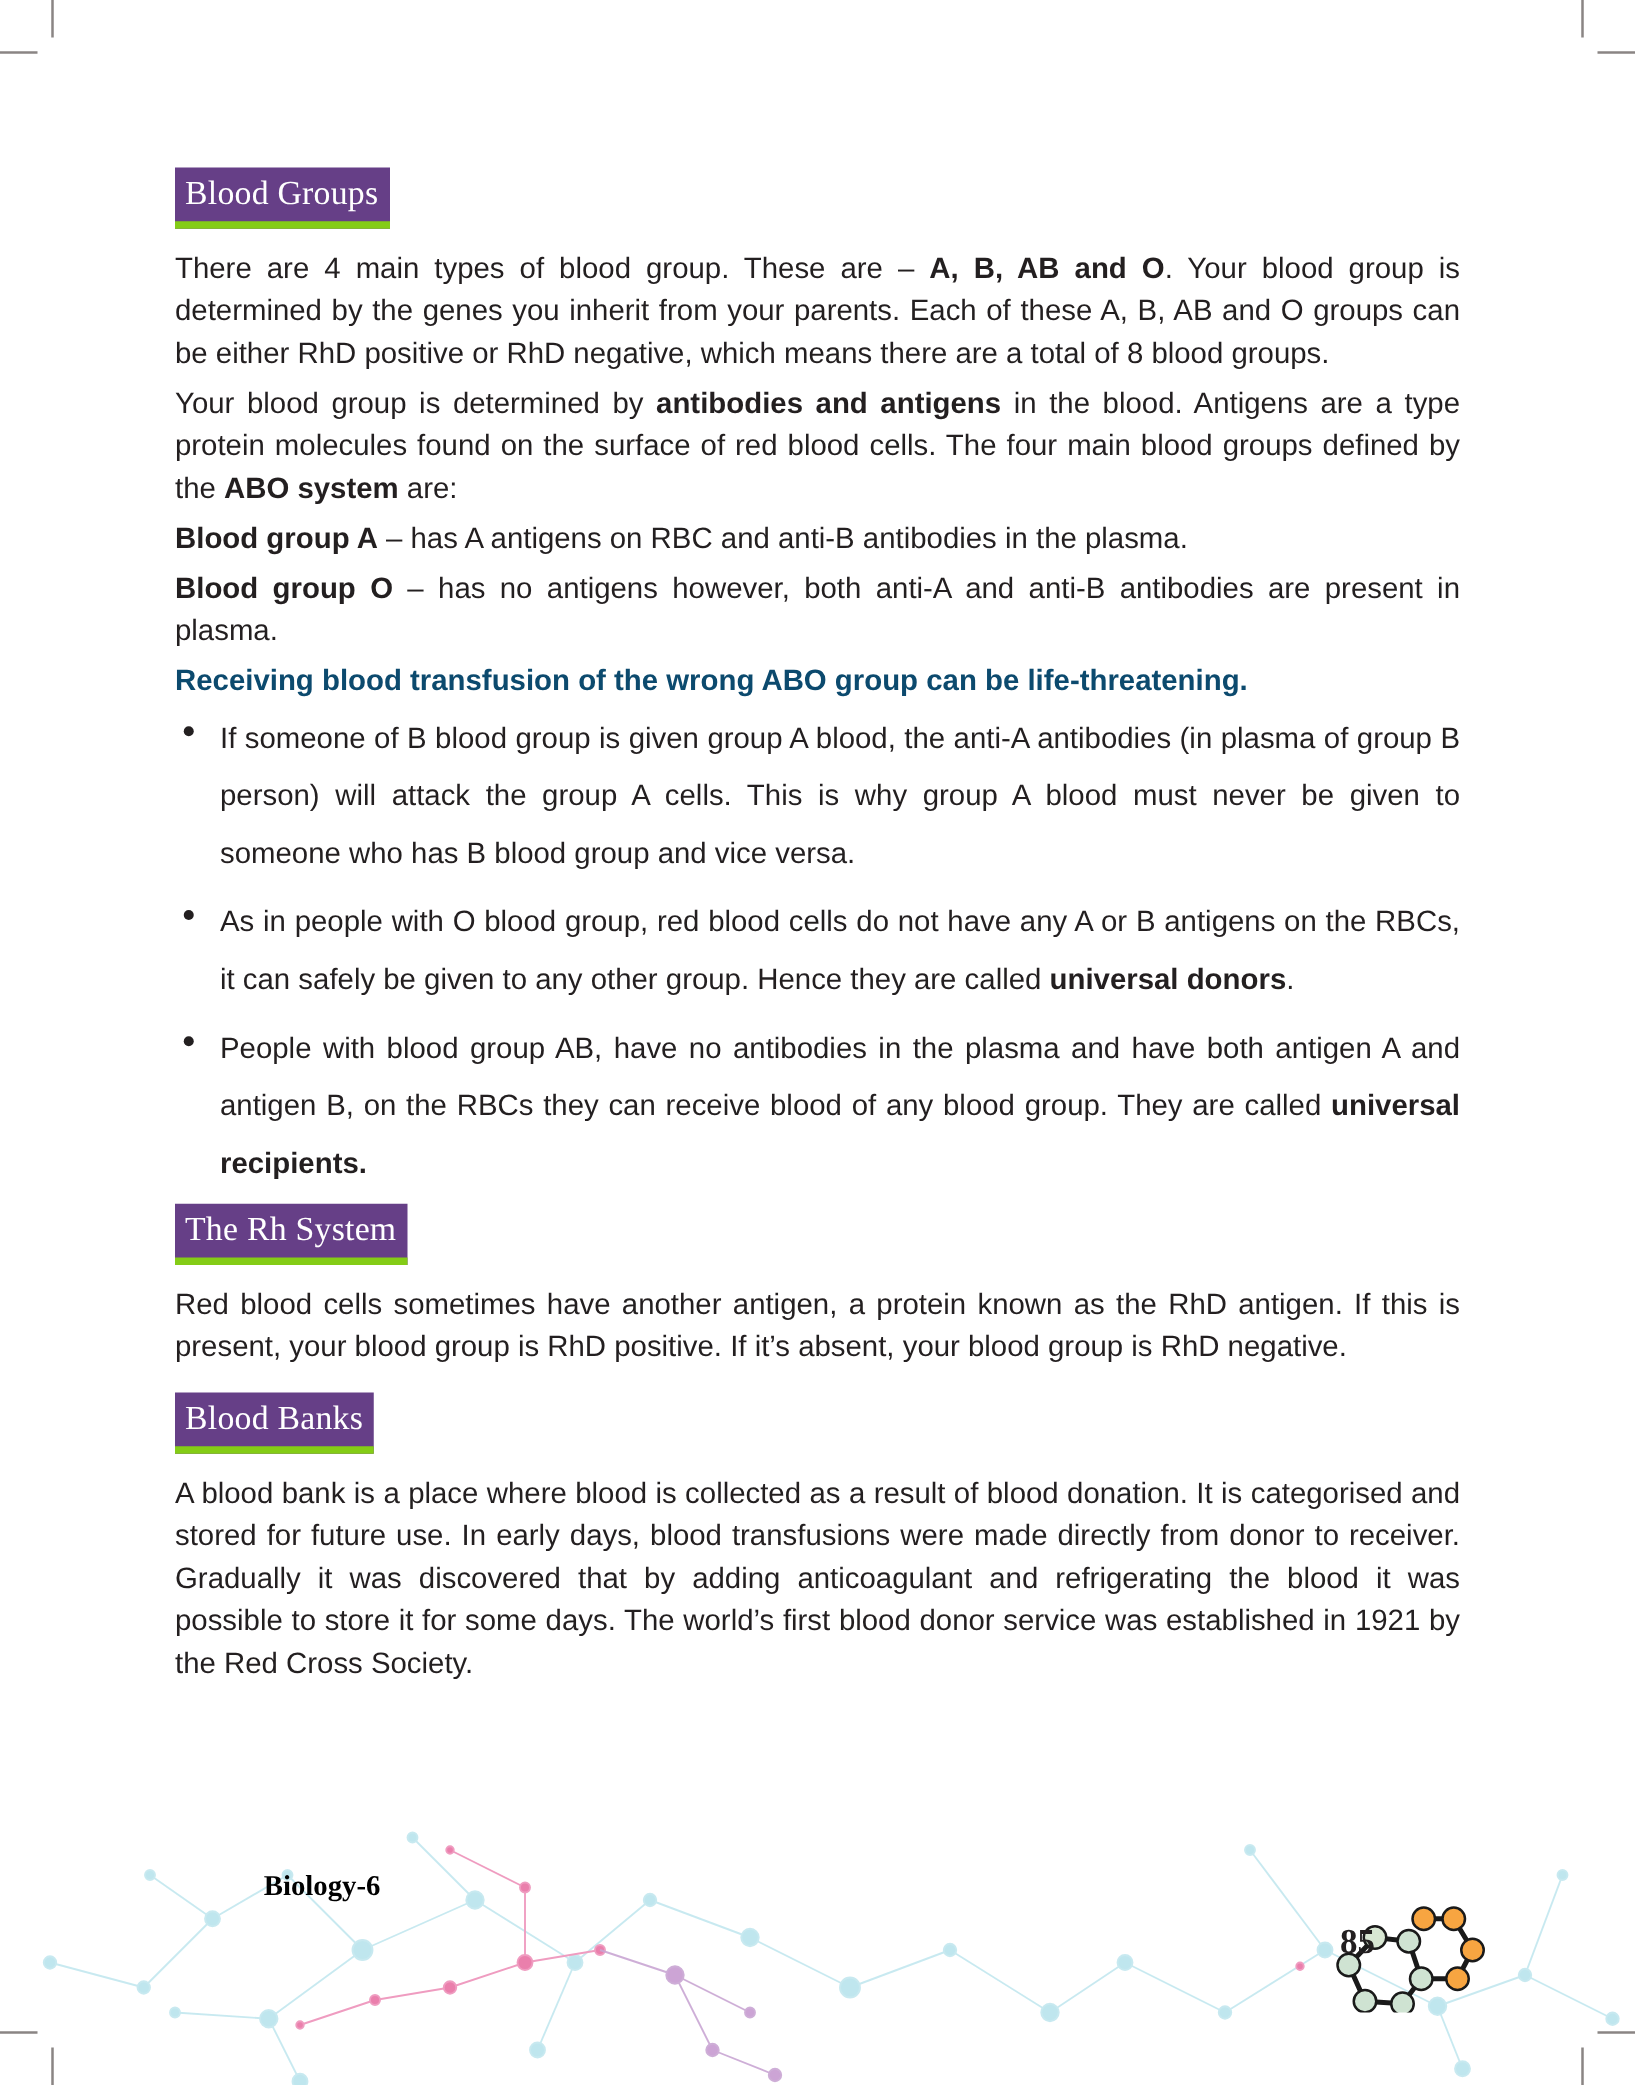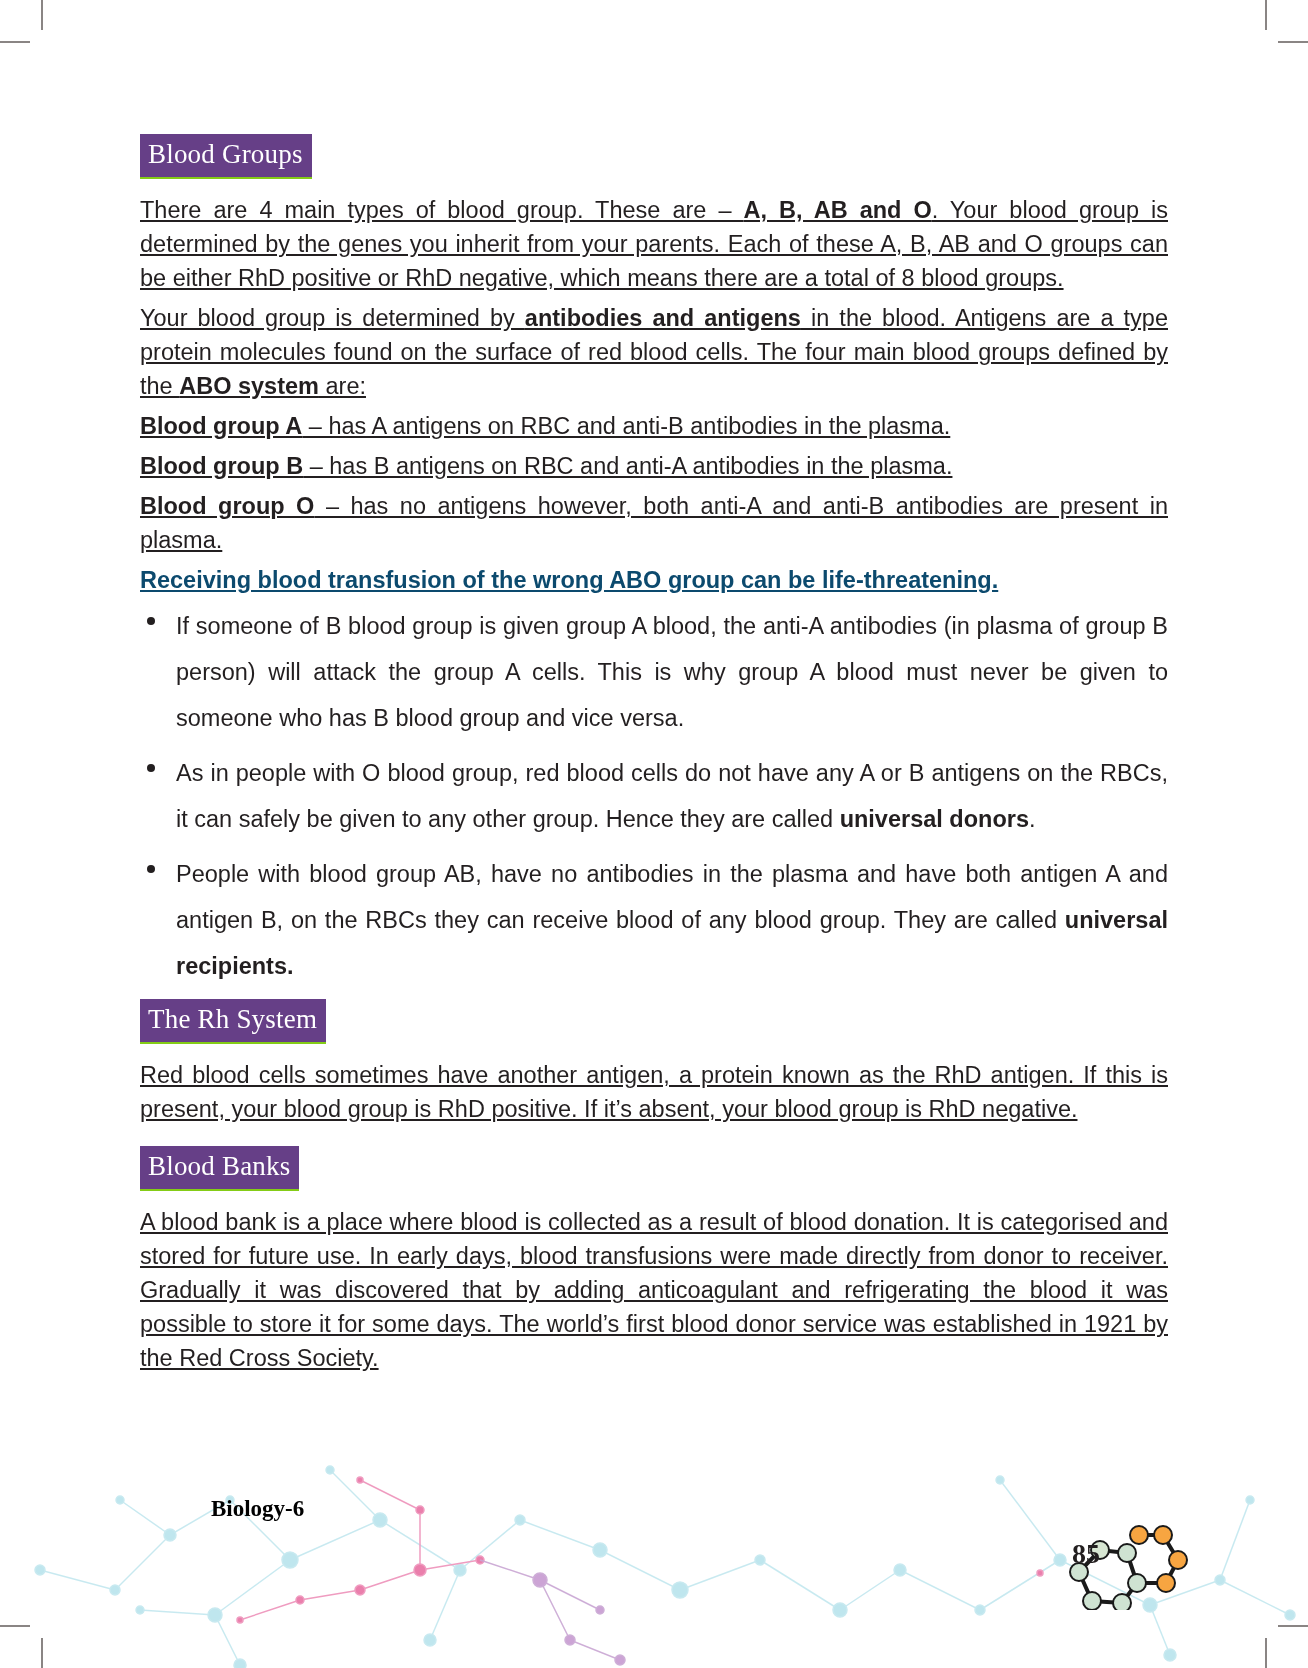--- a/index.html
+++ b/index.html
@@ -1,22 +1,22 @@
 <!DOCTYPE html>
 <html><head>
 <meta charset="utf-8">
 <style>
   html, body { margin:0; padding:0; }
   body { width:1308px; height:1668px; position:relative; background:#ffffff; overflow:hidden;
          font-family:"Liberation Sans", "DejaVu Sans", sans-serif; color:#231f20; }
   .crop { position:absolute; background:#8a8584; }
   .content { position:absolute; left:140px; top:134px; width:1028px; }
   .heading { display:inline-block; background:#663f87; color:#fff; font-family:"Liberation Serif","DejaVu Serif",serif;
-             font-size:27px; padding:5px 9px 7px 8px; border-bottom:2px solid #84cc16; letter-spacing:0.2px; }
-  p { margin:0; font-size:23.5px; line-height:34px; text-align:justify;text-decoration:underline; }
+             font-size:27px; padding:5px 9px 7px 8px; border-bottom:6px solid #84cc16; letter-spacing:0.2px; }
+  p { margin:0; font-size:23.5px; line-height:34px; text-align:justify; }
   .para { margin-top:6px; }
   .gap-after-heading { margin-top:14px; }
   b { font-weight:bold; }
   .blue { color:#0c4a6e; font-weight:bold; }
   ul { margin:6px 0 0 0; padding:0; list-style:none; }
   ul li { position:relative; padding-left:36px; font-size:23.5px; line-height:46px; text-align:justify; margin-bottom:9px; }
   ul li::before { content:""; position:absolute; left:7px; top:14px; width:8px; height:8px; border-radius:50%; background:#231f20; }
   .section { margin-top:10px; }
   .footer-title { position:absolute; left:211px; top:1496px; font-family:"Liberation Serif","DejaVu Serif",serif;
                   font-weight:bold; font-size:23px; color:#000000; }
@@ -123,21 +123,20 @@
 <div class="content">
 
   
   <div class="heading">Blood Groups</div>
 
   <p class="gap-after-heading"><span>There are 4 main types of blood group. These are – </span><b>A, B, AB and O</b><span>. Your blood group is determined by the genes you inherit from your parents. Each of these A, B, AB and O groups can be either RhD positive or RhD negative, which means there are a  total of  8 blood groups.</span></p>
 
   <p class="para"><span>Your blood group is determined by </span><b>antibodies and antigens</b><span> in the blood. Antigens are a type protein molecules found on the surface of red blood cells. The four main blood groups defined by the </span><b>ABO system</b><span> are:</span></p>
 
   <p class="para"><b>Blood group A</b><span> – has A antigens on  RBC and anti-B antibodies in the plasma.</span></p>
-  <p class="para"><b>Blood group B</b><span>  –  has B antigens on RBC and anti-A antibodies in the plasma.</span></p>
   <p class="para"><b>Blood group O</b><span>  –  has no antigens however, both anti-A and anti-B antibodies are present in plasma.</span></p>
 
   <p class="para blue">Receiving blood transfusion of  the wrong ABO group can be life-threatening.</p>
 
   <ul>
     <li><span>If someone of  B blood group is given group A blood, the anti-A antibodies  (in plasma of group B person) will attack the group A cells. This is why group A blood must never be given to someone who has B blood group and vice versa.</span></li>
     <li><span>As in people with O blood group, red blood cells do not have any A or B antigens on the RBCs, it can safely be given to any other group. Hence they are called </span><b>universal donors</b><span>.</span></li>
     <li><span>People with blood group AB, have no antibodies in the plasma and have both antigen A and antigen B, on the RBCs they can receive blood of any blood group. They are called </span><b>universal recipients.</b></li>
   </ul>
 

